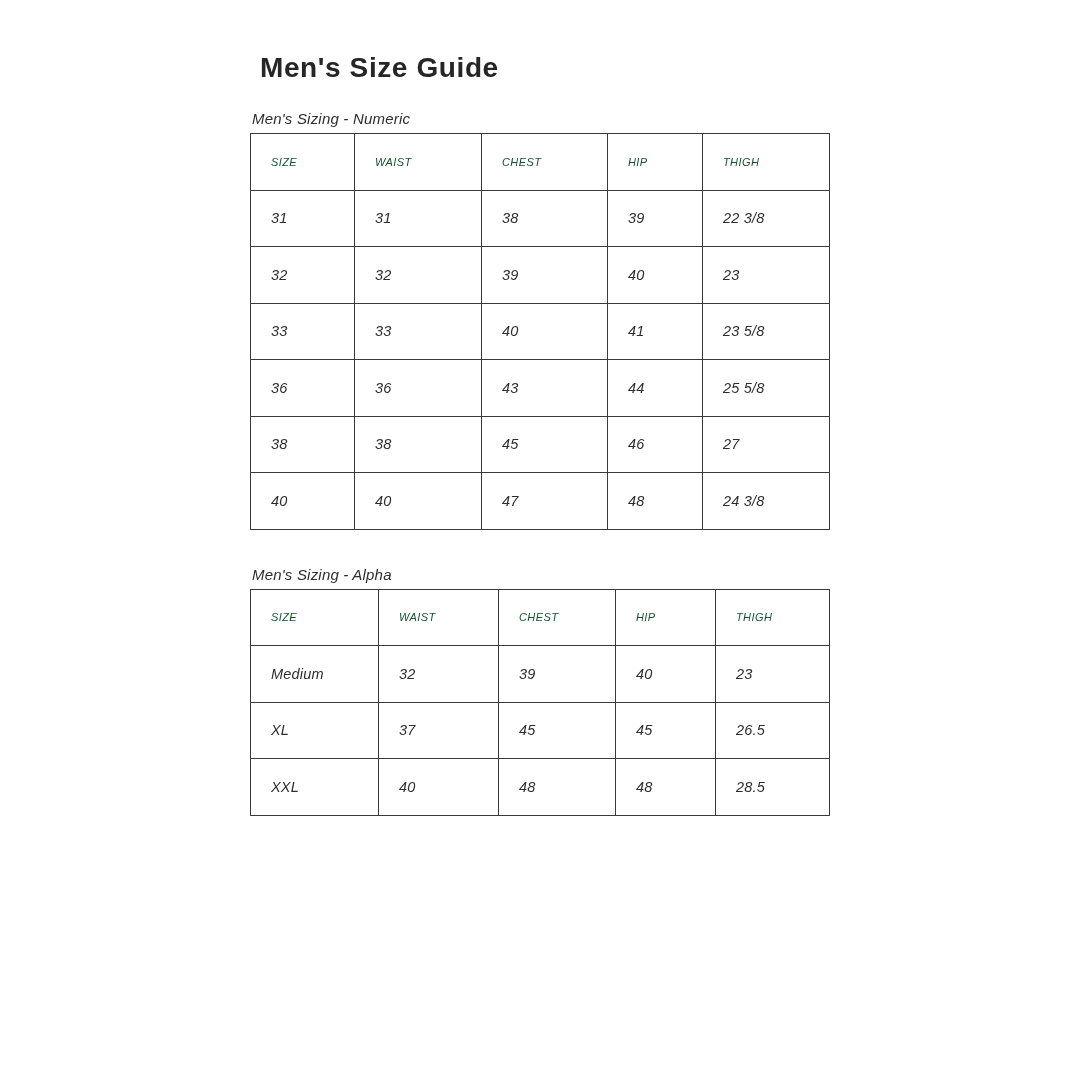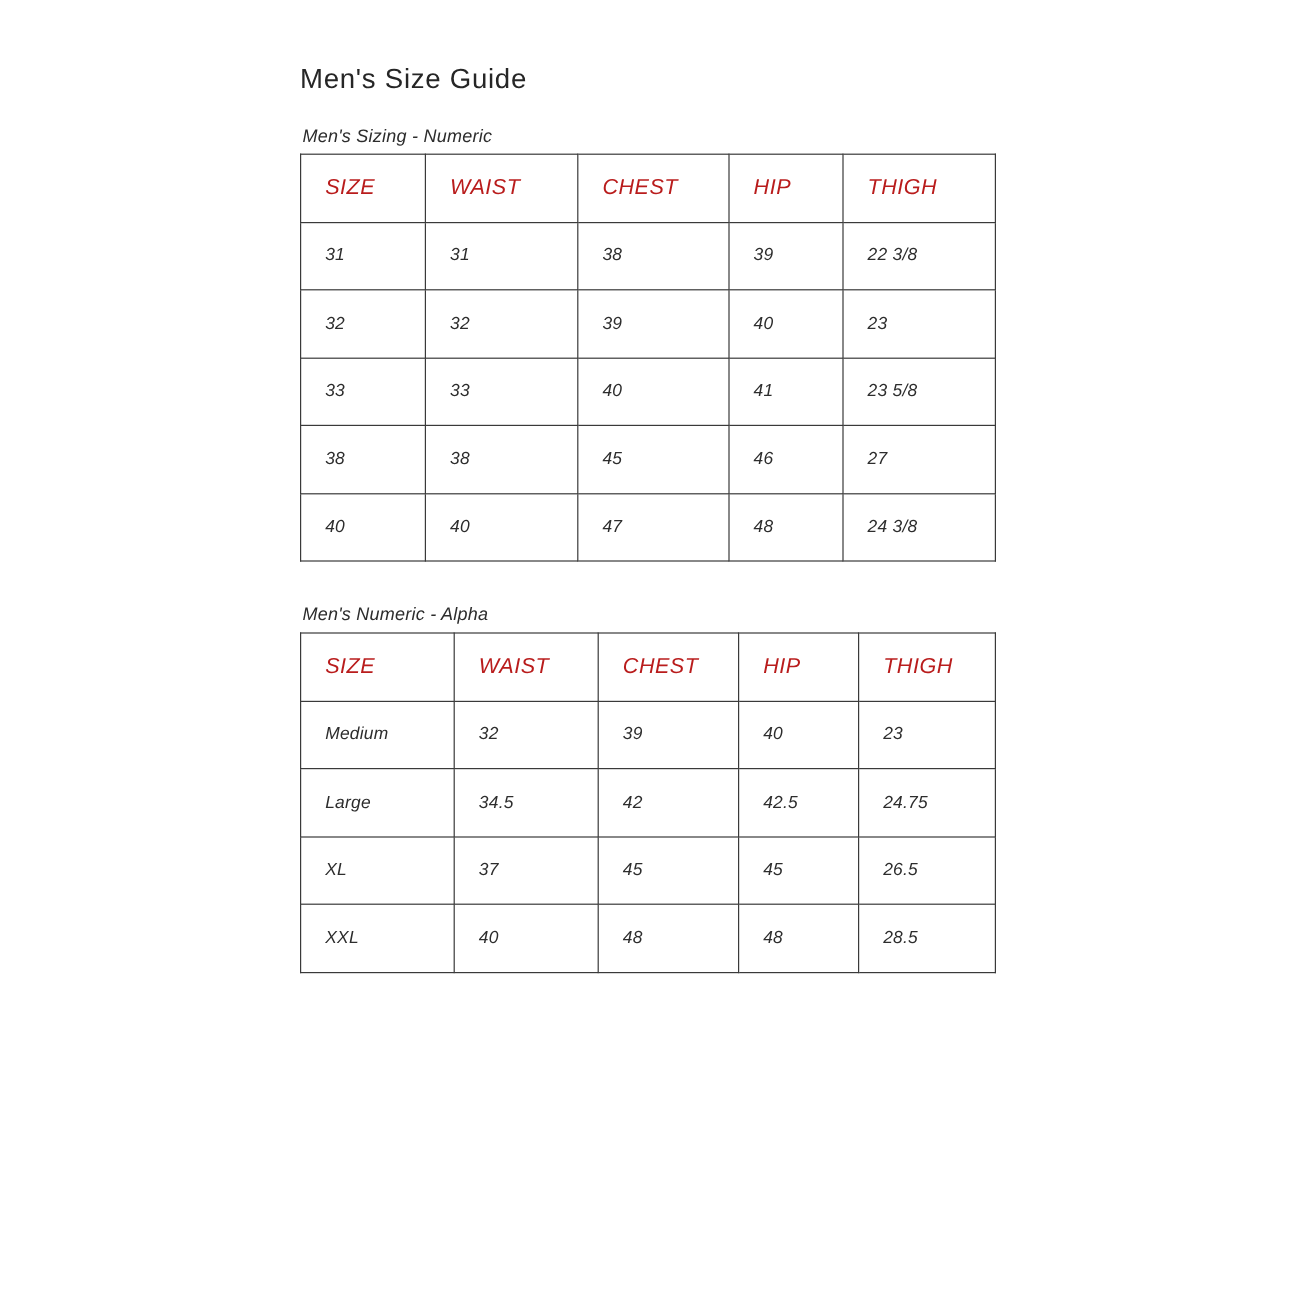--- a/index.html
+++ b/index.html
@@ -15,24 +15,24 @@
     color: #2d2d2d;
     overflow: hidden;
   }
   .page {
     position: absolute;
     left: 250px;
     top: 52px;
     width: 600px;
   }
   h1.title {
-    font-size: 23px;
-    font-weight: 400;
+    font-size: 28px;
+    font-weight: 700;
     letter-spacing: 0.6px;
-    margin: 0 0 26px 0;
+    margin: 0 0 26px 10px;
     color: #262626;
   }
   .table-caption {
     font-size: 15px;
     letter-spacing: 0.2px;
     margin: 0 0 6px 2px;
     color: #2d2d2d;
   }
   .table-block { margin: 0 0 36px 0; font-style: italic; }
   table {
@@ -43,23 +43,23 @@
     border: 1px solid #3a3a3a;
     height: 55.5px;
     padding: 0 4px 0 20px;
     text-align: left;
     vertical-align: middle;
     font-weight: normal;
     white-space: nowrap;
     overflow: hidden;
   }
   th {
-    font-size: 18px;
+    font-size: 11px;
     letter-spacing: 0.4px;
-    color: #b91c1c;
+    color: #14532d;
   }
   td {
     font-size: 14.5px;
     letter-spacing: 0.2px;
     color: #2d2d2d;
   }
 </style>
 </head>
 <body>
 
@@ -102,39 +102,46 @@
             <td>23</td>
           </tr>
           <tr>
             <td>33</td>
             <td>33</td>
             <td>40</td>
             <td>41</td>
             <td>23 5/8</td>
           </tr>
           <tr>
+            <td>36</td>
+            <td>36</td>
+            <td>43</td>
+            <td>44</td>
+            <td>25 5/8</td>
+          </tr>
+          <tr>
             <td>38</td>
             <td>38</td>
             <td>45</td>
             <td>46</td>
             <td>27</td>
           </tr>
           <tr>
             <td>40</td>
             <td>40</td>
             <td>47</td>
             <td>48</td>
             <td>24 3/8</td>
           </tr>
         </tbody>
     </table>
   </section>
 
   <section class="table-block">
-    <div class="table-caption">Men's Numeric - Alpha</div>
+    <div class="table-caption">Men's Sizing - Alpha</div>
     <table>
       <colgroup>
         <col style="width:128px">
         <col style="width:120px">
         <col style="width:117px">
         <col style="width:100px">
         <col style="width:114px">
       </colgroup>
       <thead>
           <tr>
@@ -147,27 +154,20 @@
         </thead>
       <tbody>
           <tr>
             <td>Medium</td>
             <td>32</td>
             <td>39</td>
             <td>40</td>
             <td>23</td>
           </tr>
           <tr>
-            <td>Large</td>
-            <td>34.5</td>
-            <td>42</td>
-            <td>42.5</td>
-            <td>24.75</td>
-          </tr>
-          <tr>
             <td>XL</td>
             <td>37</td>
             <td>45</td>
             <td>45</td>
             <td>26.5</td>
           </tr>
           <tr>
             <td>XXL</td>
             <td>40</td>
             <td>48</td>

